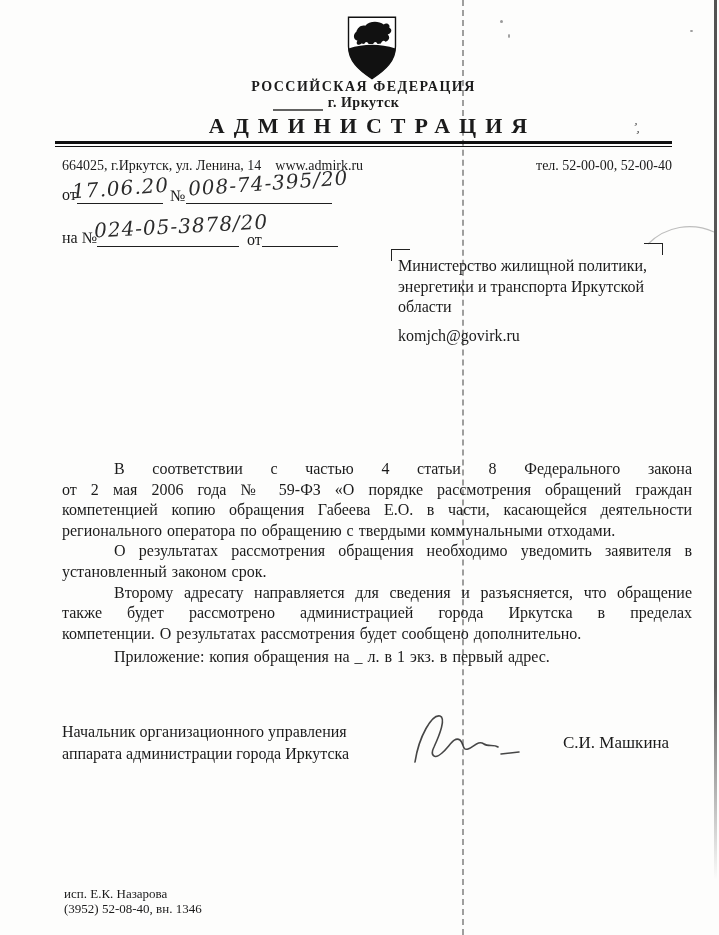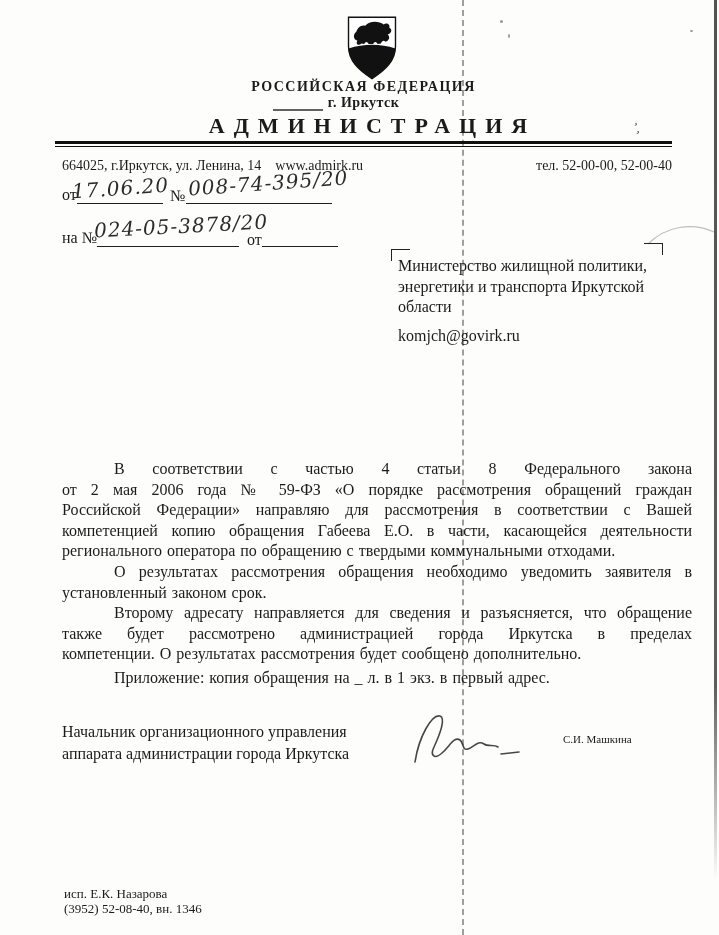--- a/index.html
+++ b/index.html
@@ -45,21 +45,21 @@
 
   
   .body-block{position:absolute;left:62px;top:459px;width:630px;font-size:16px;line-height:20.6px;word-spacing:1px;}
   .jline{text-align:justify;text-align-last:justify;}
   .jline.last{text-align-last:left;}
   .indent{padding-left:52px;}
   .attachment{margin-top:3px;padding-left:52px;}
 
   
   .sign-pos{position:absolute;left:62px;top:721px;font-size:16px;line-height:21.5px;}
-  .sign-name{position:absolute;left:563px;top:733px;font-size:11px;}
+  .sign-name{position:absolute;left:563px;top:733px;font-size:17px;}
   .sign-svg{position:absolute;left:405px;top:706px;}
 
   
   .exec{position:absolute;left:64px;top:886px;font-size:13px;line-height:15px;}
 </style>
 </head>
 <body>
 
 <div class="page">
 
@@ -112,21 +112,20 @@
   <div class="recipient">
     <div>Министерство жилищной политики,</div>
     <div>энергетики и транспорта Иркутской</div>
     <div>области</div>
     <div class="email">komjch@govirk.ru</div>
   </div>
 
   <div class="body-block">
     <div class="jline indent">В соответствии с частью 4 статьи 8 Федерального закона</div>
     <div class="jline">от 2 мая 2006 года № 59-ФЗ «О порядке рассмотрения обращений граждан</div>
-    <div class="jline">Российской Федерации» направляю для рассмотрения в соответствии с Вашей</div>
     <div class="jline">компетенцией копию обращения Габеева Е.О. в части, касающейся деятельности</div>
     <div class="jline last">регионального оператора по обращению с твердыми коммунальными отходами.</div>
     <div class="jline indent">О результатах рассмотрения обращения необходимо уведомить заявителя в</div>
     <div class="jline last">установленный законом срок.</div>
     <div class="jline indent">Второму адресату направляется для сведения и разъясняется, что обращение</div>
     <div class="jline">также будет рассмотрено администрацией города Иркутска в пределах</div>
     <div class="jline last">компетенции. О результатах рассмотрения будет сообщено дополнительно.</div>
     <div class="attachment">Приложение: копия обращения на _ л. в 1 экз. в первый адрес.</div>
   </div>
 

